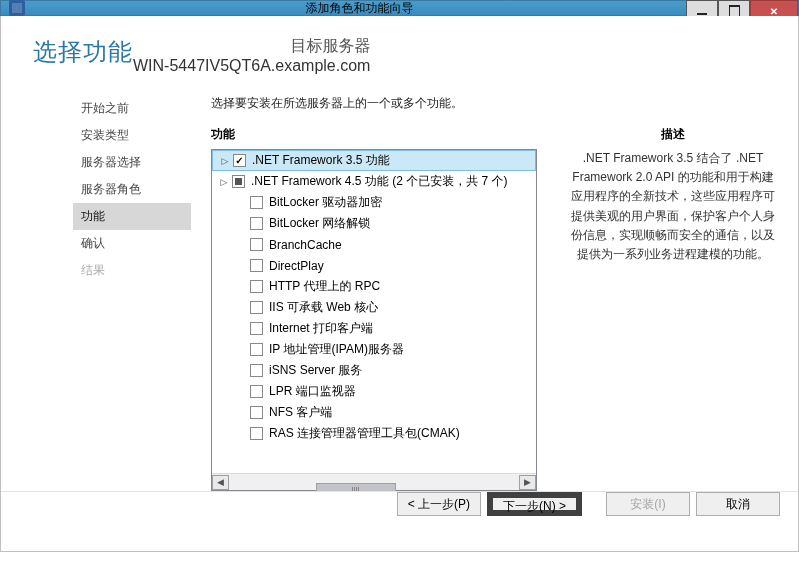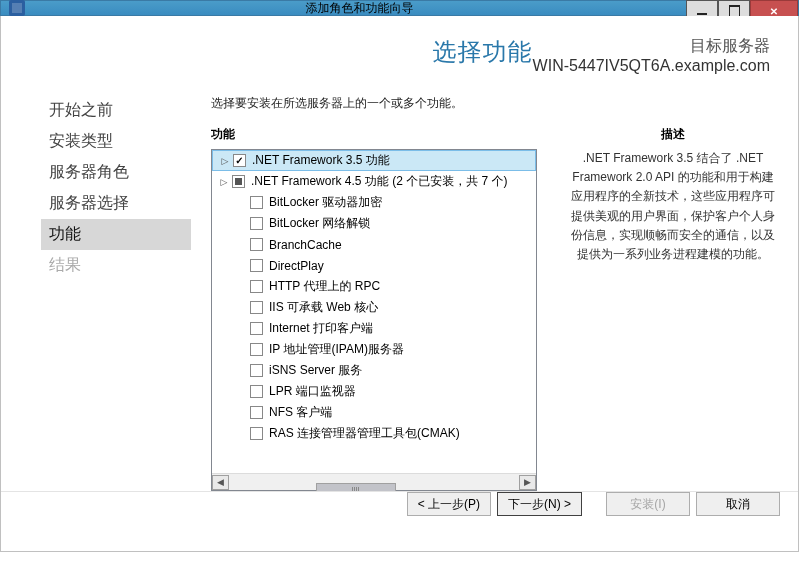--- a/index.html
+++ b/index.html
@@ -8,28 +8,28 @@
   .titlebar-icon { width: 16px; height: 16px; margin: 0 8px; background: #2b5fa0; border-radius: 2px; position: relative; }
   .titlebar-icon::before { content:""; position:absolute; inset: 3px; background: #fff3; }
   .titlebar-title { flex: 1; text-align: center; color: #000; font-size: 12px; }
   .winbtns { display: flex; height: 100%; }
   .winbtn { width: 32px; height: 22px; margin-top: -1px; border: 1px solid #555; background: #ddd; display:flex; align-items:center; justify-content:center; font-size: 10px; }
   .winbtn.close { background: #c75050; color: #fff; width: 48px; border-color: #9a3a3a; }
   .winbtn.min::before { content:""; width: 10px; height: 0; border-top: 2px solid #222; margin-top: 6px; }
   .winbtn.max::before { content:""; width: 9px; height: 9px; border: 1px solid #222; border-top: 2px solid #222; }
   .winbtn.close::before { content:"✕"; font-weight:bold; }
   .content { padding: 0; height: 536px; background: #fff; border: 1px solid #c0c0c0; border-top:none; position:relative; display:flex; flex-direction:column; }
-  .header { padding: 20px 28px 10px 32px; display: flex; justify-content: flex-end; align-items: flex-start; }
+  .header { padding: 20px 36px 10px 32px; display: flex; justify-content: flex-start; align-items: flex-start; }
   .page-title { font-size: 24px; font-weight: 300; color: #2a78aa; letter-spacing: 1px; }
   .server-info { text-align: right; font-size: 16px; color: #555; }
   .server-info .label { color: #555; }
   .server-info .name { color: #333; }
   .body { flex: 1; display: flex; padding: 0 20px 0 0; overflow:hidden; }
   .nav { width: 190px; padding: 10px 0 0 40px; }
-  .nav-item { padding: 5px 0 5px 8px; color: #444; font-size: 16px; cursor: pointer; }
+  .nav-item { padding: 5px 0 5px 8px; color: #444; font-size: 12px; cursor: pointer; margin-left: 32px; }
   .nav-item.selected { background: #d7d7d7; color: #111; }
   .nav-item.disabled { color: #aaa; }
   .main { flex: 1; padding: 10px 0 0 20px; display:flex; flex-direction:column; overflow:hidden; }
   .intro { margin-bottom: 14px; color: #222; }
   .columns { display: flex; flex: 1; overflow:hidden; }
   .features-col { flex: 1; min-width: 0; }
   .col-header { font-weight: bold; margin-bottom: 6px; }
   .listbox-wrap { border: 1px solid #828790; height: 342px; display:flex; flex-direction:column; position:relative; }
   .listbox { flex: 1; overflow-y: scroll; overflow-x: hidden; background: #fff; }
   .listbox::-webkit-scrollbar { width: 17px; height: 17px; }
@@ -47,21 +47,21 @@
   .expander.spacer { visibility: hidden; }
   .chkbox { width: 13px; height: 13px; border: 1px solid #888; margin-right: 6px; background: #fff; display:flex; align-items:center; justify-content:center; font-size: 10px; color:#000; }
   .chkbox.checked::before { content: "✓"; font-weight: bold; }
   .chkbox.partial::before { content: ""; width: 7px; height: 7px; background: #555; display:block; }
   .feature-label { white-space: nowrap; }
   .indent1 { padding-left: 24px; }
   .desc-col { width: 210px; margin-left: 31px; text-align: center; }
   .desc-text { color: #333; line-height: 1.6; font-size: 12px; }
   .footer { height: 60px; display: flex; align-items: flex-start; justify-content: flex-end; gap: 6px; padding-right: 18px; border-top: 1px solid #e4e4e4; }
   .btn { min-width: 84px; height: 24px; border: 1px solid #adadad; background: #efefef; font-size: 12px; padding: 0 10px; }
-  .btn.default { border: 1px solid #404040; }
+  .btn.default { border: 6px solid #404040; }
   .btn:disabled { color: #a5a5a5; }
 </style>
 </head>
 <body>
 
 <div class="titlebar">
   <div class="titlebar-icon"></div>
   <div class="titlebar-title">添加角色和功能向导</div>
   <div class="winbtns">
     <div class="winbtn min"></div>
@@ -78,23 +78,24 @@
       <div class="label">目标服务器</div>
       <div class="name">WIN-5447IV5QT6A.example.com</div>
     </div>
   </div>
 
   <div class="body">
 
     <div class="nav">
       <div class="nav-item">开始之前</div>
       <div class="nav-item">安装类型</div>
+      <div class="nav-item">服务器选择</div>
       <div class="nav-item">服务器角色</div>
-      <div class="nav-item">服务器选择</div>
       <div class="nav-item selected">功能</div>
+      <div class="nav-item">确认</div>
       <div class="nav-item disabled">结果</div>
     </div>
 
     <div class="main">
       <div class="intro">选择要安装在所选服务器上的一个或多个功能。</div>
       <div class="columns">
 
         <div class="features-col">
           <div class="col-header">功能</div>
           <div class="listbox-wrap">

